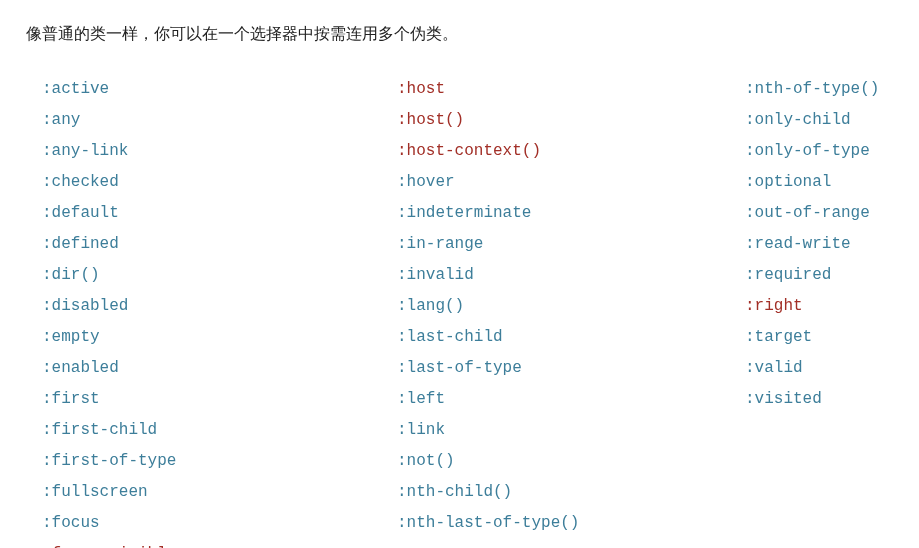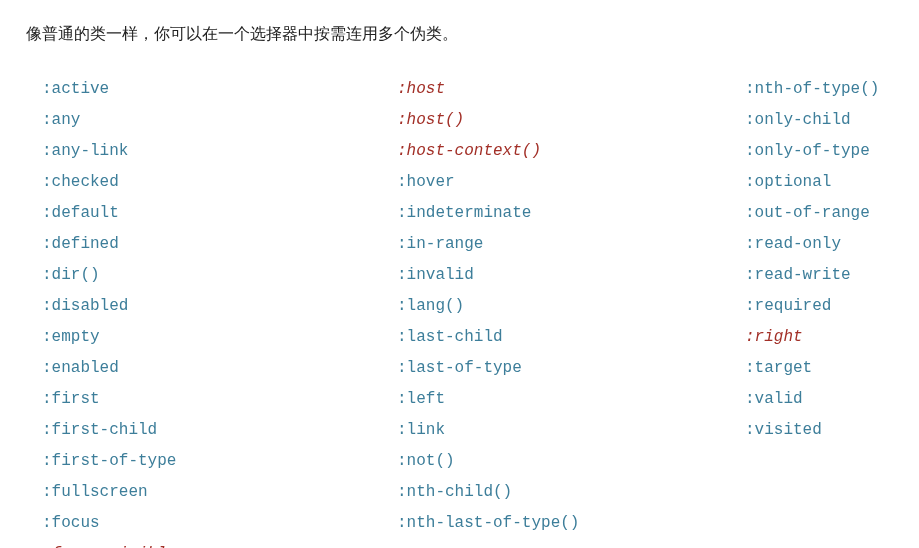--- a/index.html
+++ b/index.html
@@ -38,21 +38,20 @@
   .code-link {
     font-family: "Liberation Mono", "DejaVu Sans Mono", monospace;
     font-size: 16px;
     text-decoration: none;
     cursor: pointer;
     color: var(--link-color, #3d7e9a);
     margin-left: 32px;
   }
   .code-link.new {
     color: var(--broken-link-color, #a22f27);
-    font-style: italic;
   }
 </style>
 </head>
 <body>
 
 <div class="page">
   <p class="intro">像普通的类一样，你可以在一个选择器中按需连用多个伪类。</p>
 
   <div class="index">
     <div class="index-col">
@@ -89,21 +88,20 @@
         <div class="index-item"><a class="code-link" href="#">:not()</a></div>
         <div class="index-item"><a class="code-link" href="#">:nth-child()</a></div>
         <div class="index-item"><a class="code-link" href="#">:nth-last-of-type()</a></div>
       </div>
     <div class="index-col">
         <div class="index-item"><a class="code-link" href="#">:nth-of-type()</a></div>
         <div class="index-item"><a class="code-link" href="#">:only-child</a></div>
         <div class="index-item"><a class="code-link" href="#">:only-of-type</a></div>
         <div class="index-item"><a class="code-link" href="#">:optional</a></div>
         <div class="index-item"><a class="code-link" href="#">:out-of-range</a></div>
-        <div class="index-item"><a class="code-link" href="#">:read-only</a></div>
         <div class="index-item"><a class="code-link" href="#">:read-write</a></div>
         <div class="index-item"><a class="code-link" href="#">:required</a></div>
         <div class="index-item"><a class="code-link new" href="#">:right</a></div>
         <div class="index-item"><a class="code-link" href="#">:target</a></div>
         <div class="index-item"><a class="code-link" href="#">:valid</a></div>
         <div class="index-item"><a class="code-link" href="#">:visited</a></div>
       </div>
   </div>
 </div>
 

